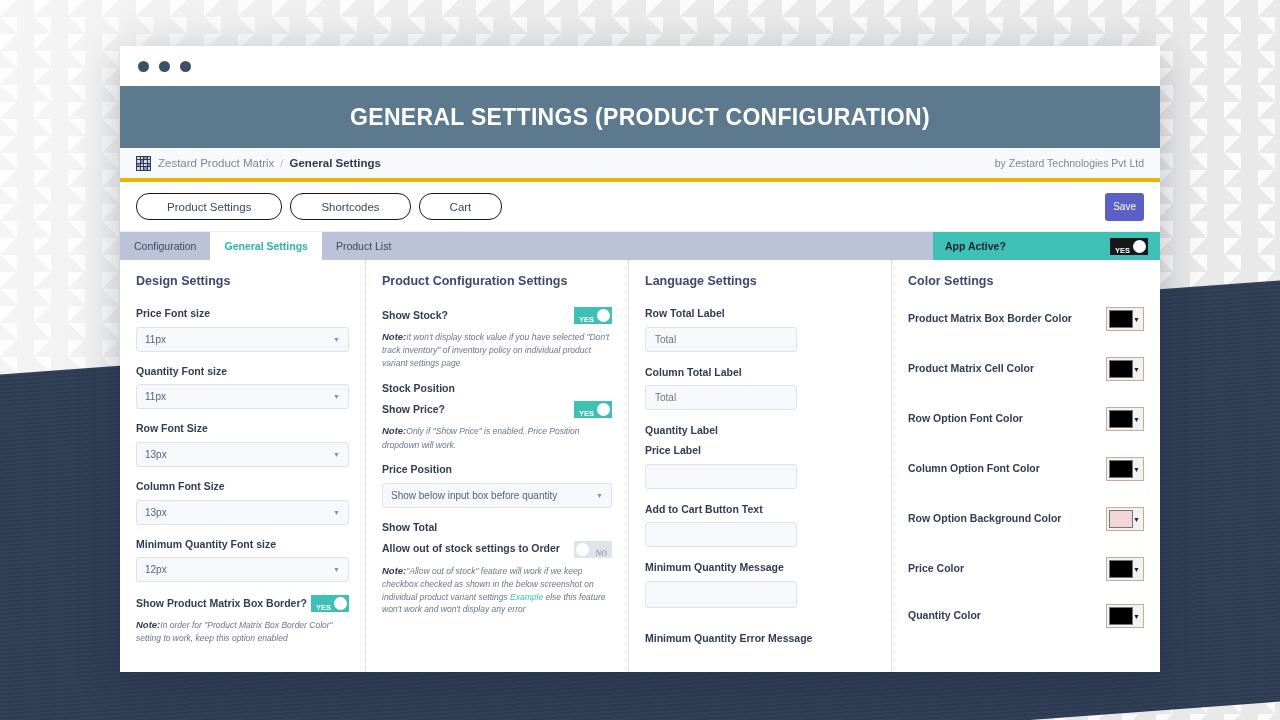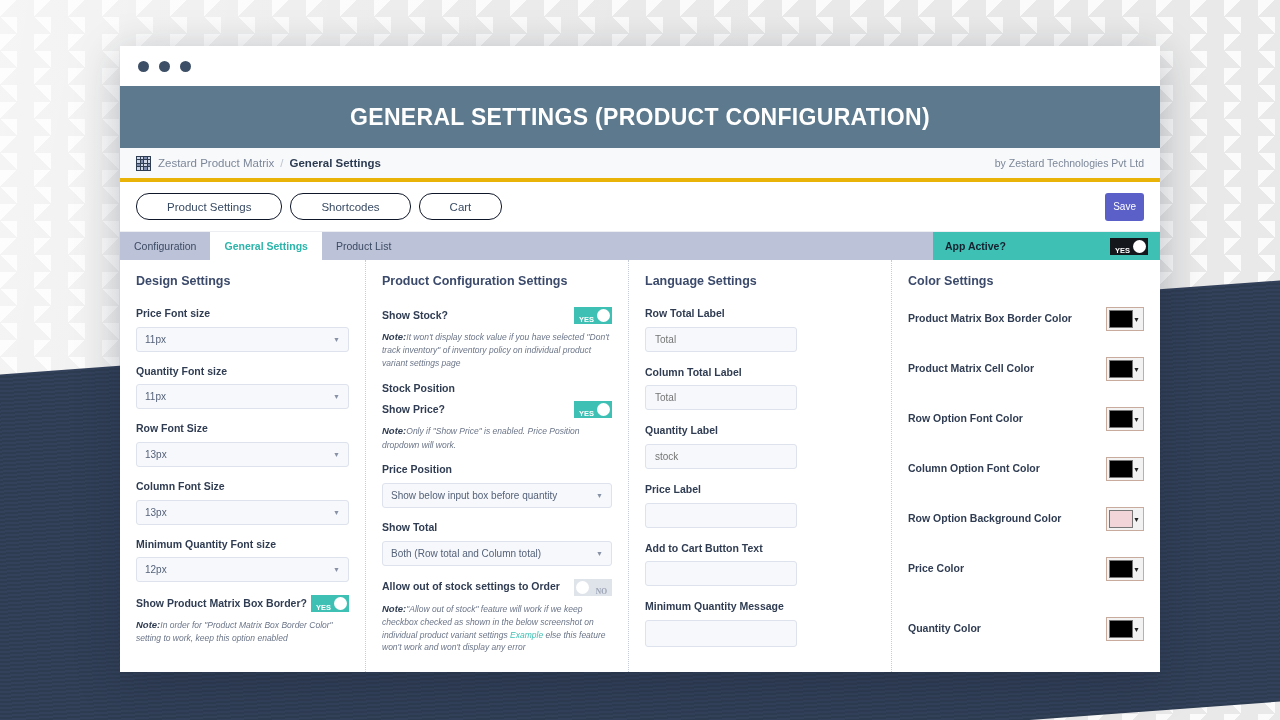--- a/index.html
+++ b/index.html
@@ -335,24 +335,20 @@
       </div>
       <div class="note"><b>Note:</b><span>Only if "Show Price" is enabled. Price Position dropdown will work.</span></div>
 
       <div class="field-label">Price Position</div>
       <div class="select-box">
         <span>Show below input box before quantity</span>
         <span class="caret">▼</span>
       </div>
 
       <div class="field-label">Show Total</div>
-      <div class="select-box">
-        <span>Both (Row total and Column total)</span>
-        <span class="caret">▼</span>
-      </div>
 
       <div class="toggle-row">
         <span class="field-label">Allow out of stock settings to Order</span>
         <span class="switch off">
           <span class="txt">NO</span>
           <span class="knob"></span>
         </span>
       </div>
       <div class="note"><b>Note:</b><span>"Allow out of stock" feature will work if we keep checkbox checked as shown in the below screenshot on individual product variant settings </span><span class="lnk">Example</span><span> else this feature won't work and won't display any error</span></div>
 
@@ -361,21 +357,20 @@
     <div class="col" id="col-language">
       <div class="col-title">Language Settings</div>
 
       <div class="field-label">Row Total Label</div>
       <input class="text-input" placeholder="Total" style="">
 
       <div class="field-label">Column Total Label</div>
       <input class="text-input" placeholder="Total" style="">
 
       <div class="field-label">Quantity Label</div>
-      <input class="text-input" placeholder="stock" style="">
 
       <div class="field-label">Price Label</div>
       <input class="text-input" placeholder="" style="">
 
       <div class="field-label">Add to Cart Button Text</div>
       <input class="text-input" placeholder="" style="">
 
       <div class="field-label">Minimum Quantity Message</div>
       <input class="text-input" style="height: 27px; margin-bottom: 24px;" placeholder="">
 
@@ -420,21 +415,21 @@
 
       <div class="color-row">
         <span class="field-label">Row Option Background Color</span>
         <span class="swatch-ctl">
           <span class="chip" style="background: rgb(242, 213, 217);"></span>
           <span class="cart">▼</span>
         </span>
       </div>
 
 
-      <div class="color-row" style="margin-bottom:36px;">
+      <div class="color-row" style="margin-bottom:23px;">
         <span class="field-label">Price Color</span>
         <span class="swatch-ctl">
           <span class="chip" style="background: rgb(0, 0, 0);"></span>
           <span class="cart">▼</span>
         </span>
       </div>
 
       <div class="color-row">
         <span class="field-label">Quantity Color</span>
         <span class="swatch-ctl">

